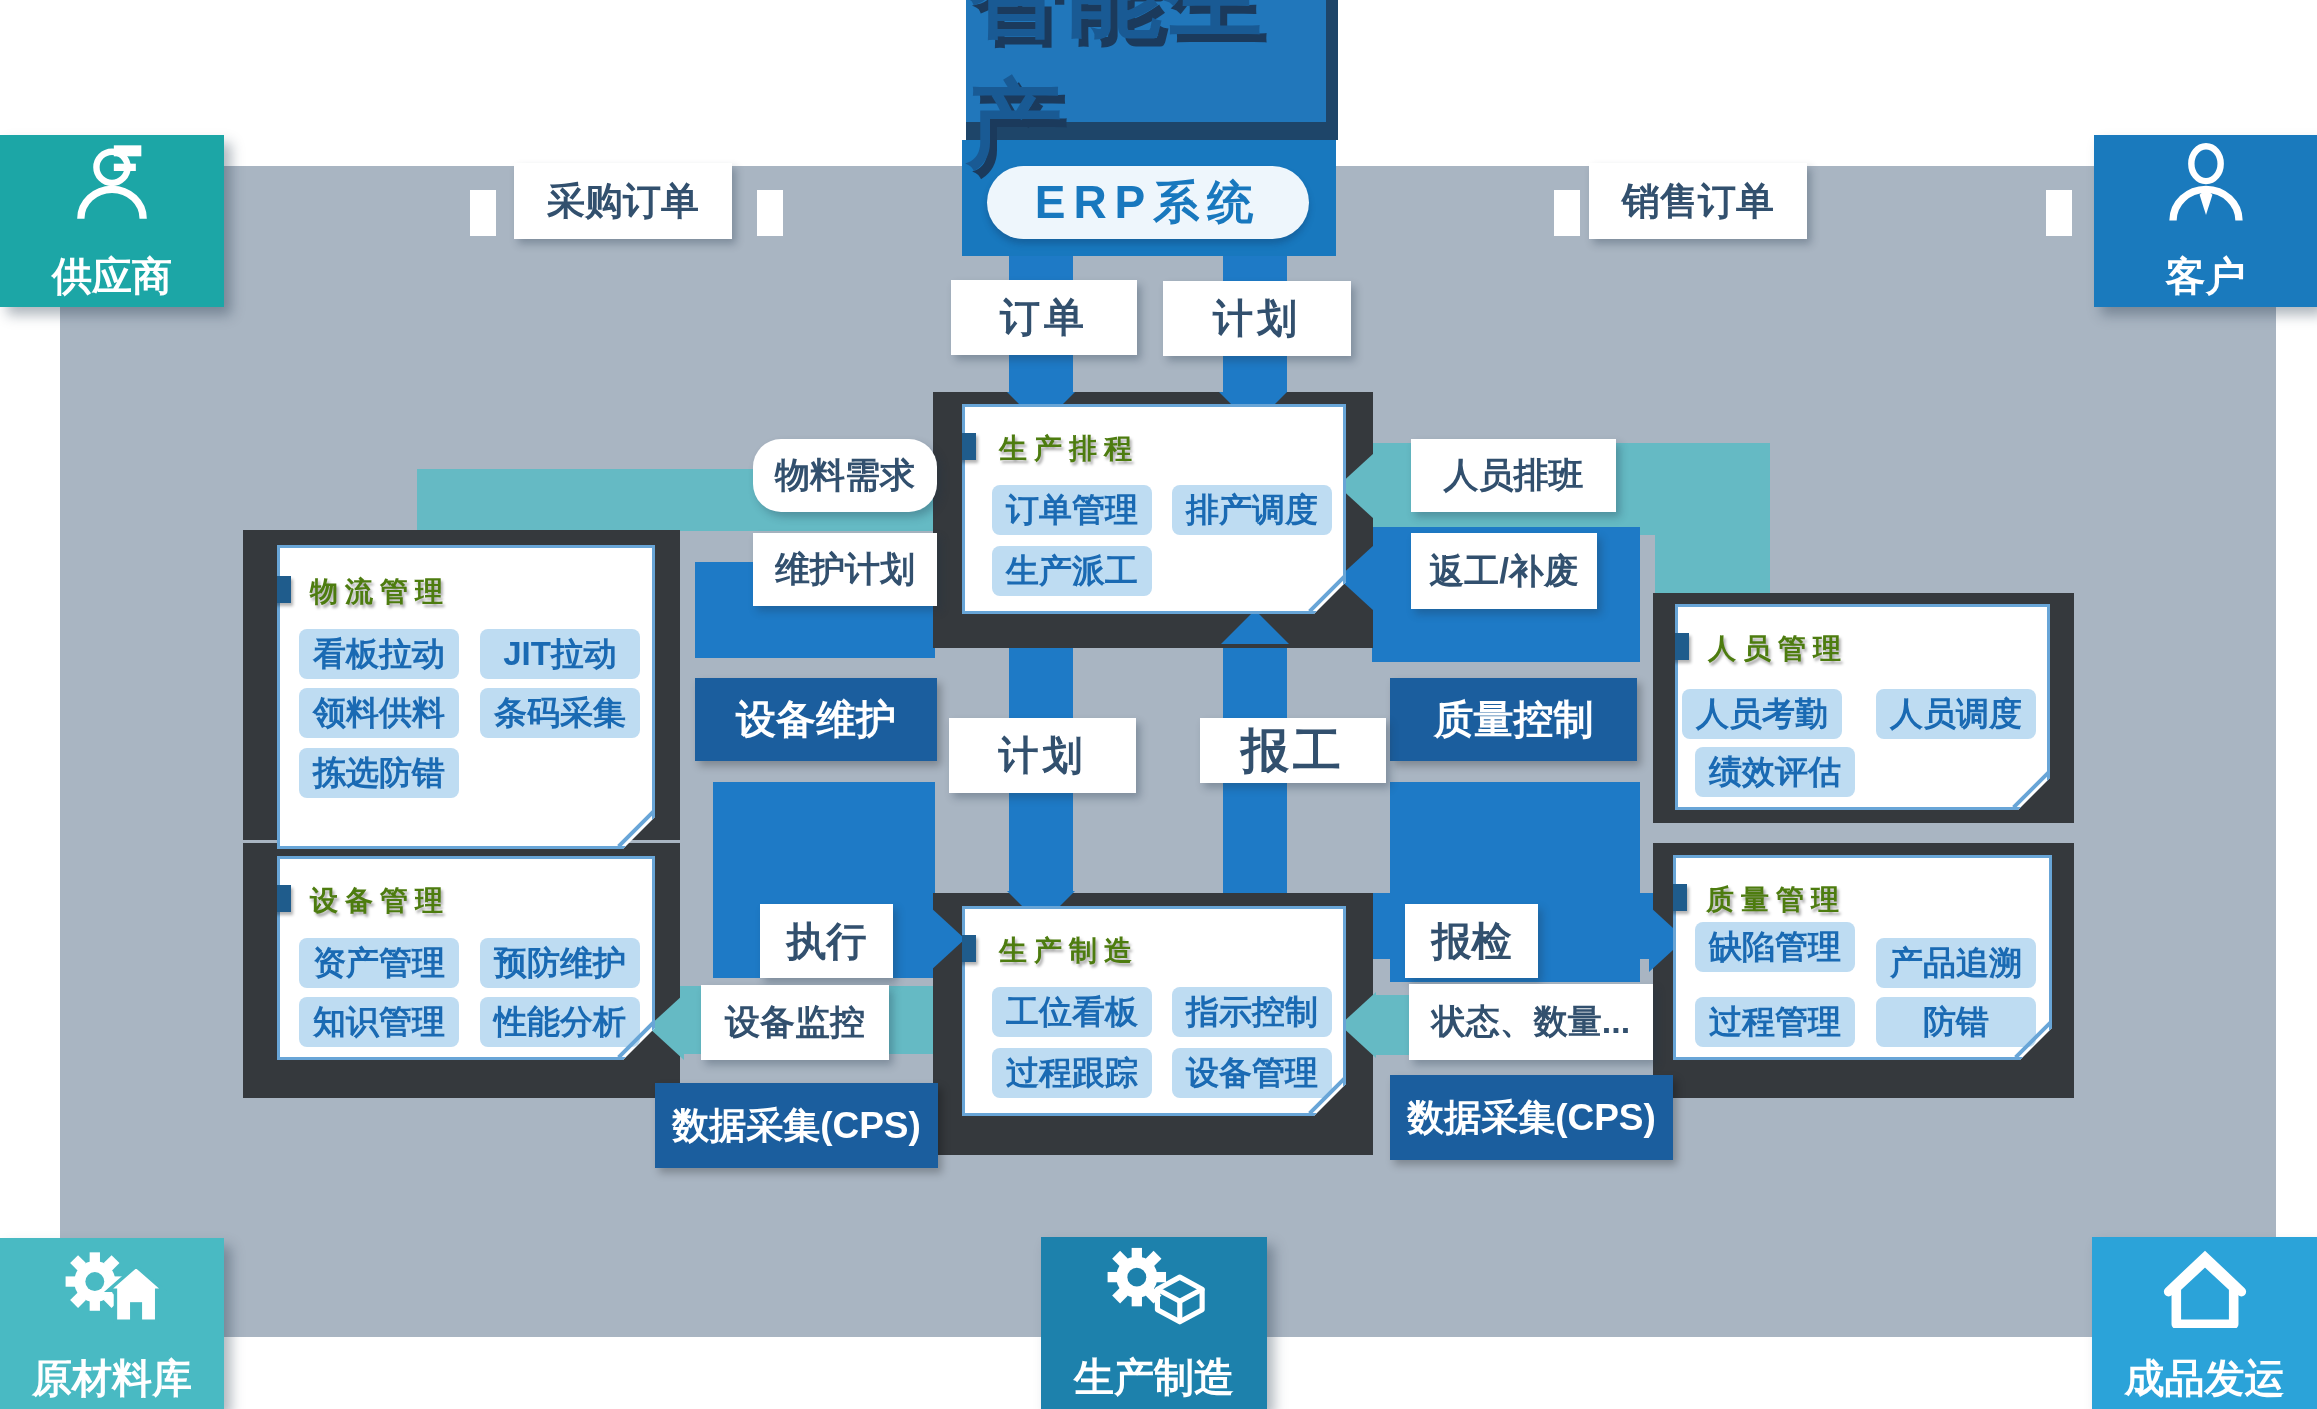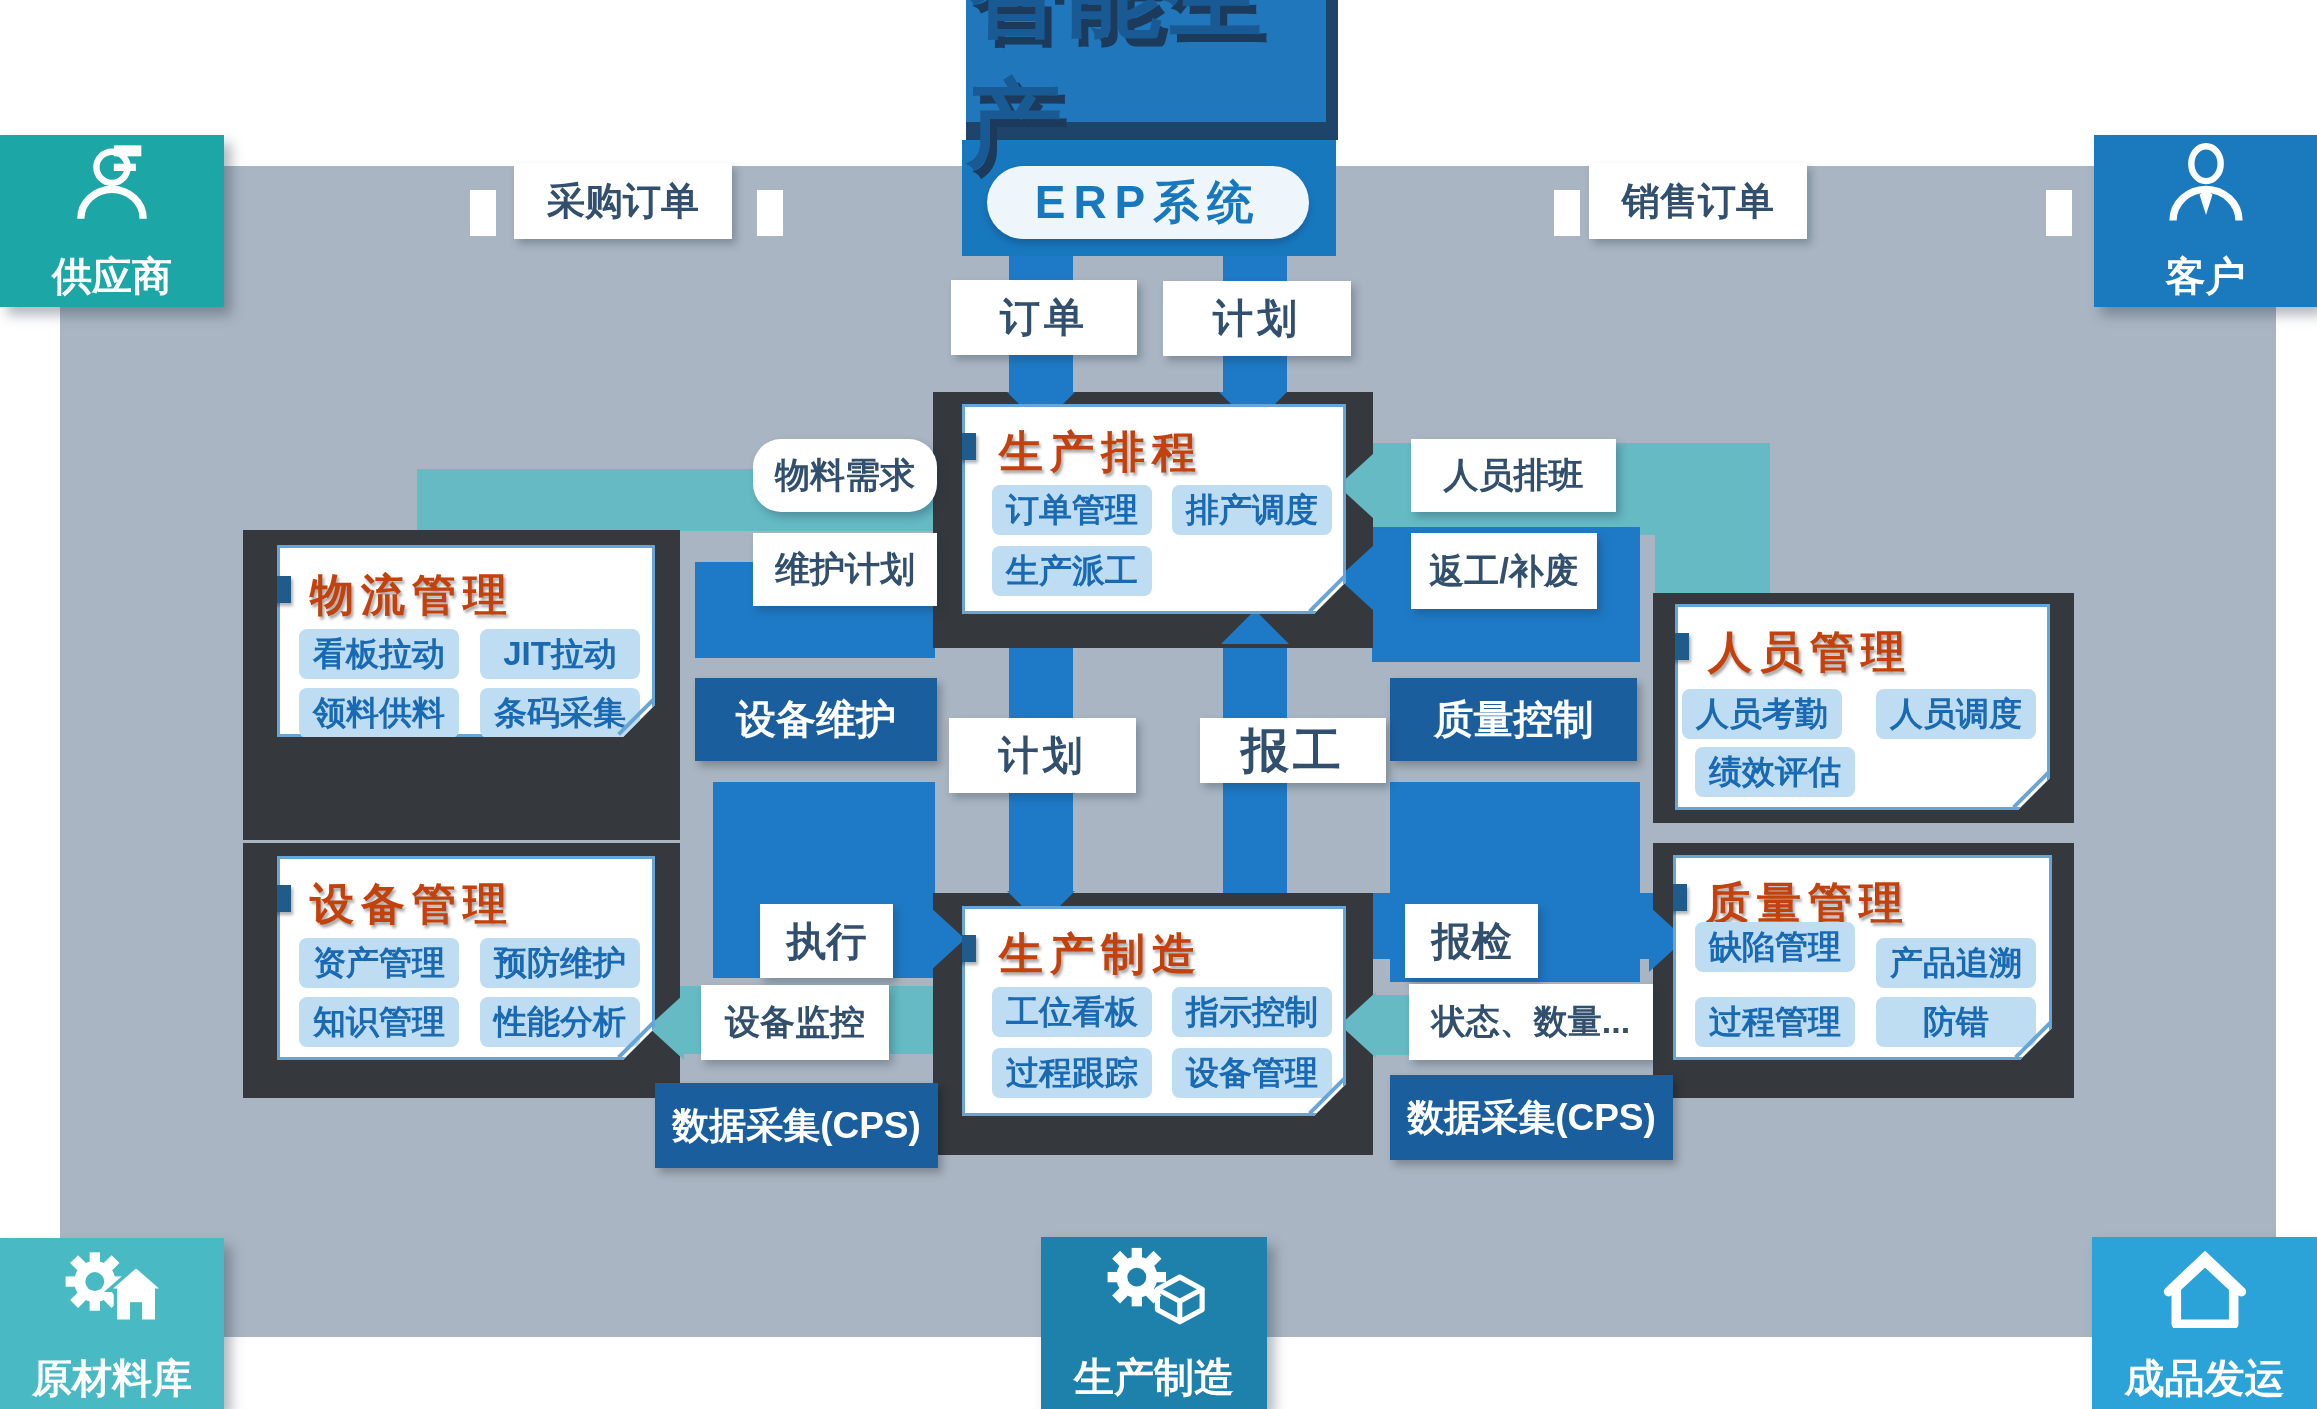--- a/index.html
+++ b/index.html
@@ -22,22 +22,22 @@
                      right: -11px; bottom: 16px; transform: rotate(-45deg); }
 
   .label { background: #ffffff; color: #32506e; font-weight: bold; display: flex;
            align-items: center; justify-content: center; z-index: 5;
            box-shadow: 4px 5px 8px rgba(30,50,70,.30); }
 
   .chip { position: absolute; background: #bedcf2; color: #1a6ab3; border-radius: 8px;
           font-weight: bold; font-size: 33px; display: flex; align-items: center;
           justify-content: center; width: 160px; height: 50px; }
 
-  .mtitle { position: absolute; font-size: 44px; font-weight: bold; color: #c2410c;
-            letter-spacing: 7px; text-shadow: 2px 3px 3px rgba(0,0,0,.35); white-space: nowrap; }
+  .mtitle { position: absolute; font-size: 28px; font-weight: bold; color: #4d7c0f;
+            letter-spacing: 7px; text-shadow: 2px 3px 3px rgba(0,0,0,.35); white-space: nowrap; margin-top: 7px; }
   .bullet { position: absolute; width: 27px; height: 27px; background: #1f5c8c;
             box-shadow: 2px 3px 3px rgba(0,0,0,.3); }
 
   .arr { width: 0; height: 0; z-index: 3; }
   .arr-down  { border-left: 34px solid transparent; border-right: 34px solid transparent; border-top: 34px solid #1e7ac6; }
   .arr-up    { border-left: 34px solid transparent; border-right: 34px solid transparent; border-bottom: 34px solid #1e7ac6; }
   .arr-right-blue { border-top: 33px solid transparent; border-bottom: 33px solid transparent; border-left: 36px solid #1e7ac6; }
   .arr-left-teal  { border-top: 33px solid transparent; border-bottom: 33px solid transparent; border-right: 36px solid #65bac4; }
   .arr-left-blue  { border-top: 33px solid transparent; border-bottom: 33px solid transparent; border-right: 36px solid #1e7ac6; }
 
@@ -138,21 +138,21 @@
 
   <div class="abs label" style="left:760px; top:904px; width:133px; height:74px; font-size:40px;">执行</div>
   <div class="abs label" style="left:701px; top:985px; width:188px; height:75px; font-size:35px;">设备监控</div>
   <div class="abs navybox" style="left:655px; top:1083px; width:283px; height:85px; font-size:37px;">数据采集(CPS)</div>
 
   <div class="abs label" style="left:1405px; top:904px; width:133px; height:74px; font-size:40px;">报检</div>
   <div class="abs label" style="left:1409px; top:984px; width:244px; height:76px; font-size:34px;">状态、数量...</div>
   <div class="abs navybox" style="left:1390px; top:1075px; width:283px; height:85px; font-size:37px;">数据采集(CPS)</div>
 
   <div class="abs frame" style="left:243px; top:530px; width:437px; height:310px;"></div>
-  <div class="abs whitebox" style="left:277px; top:545px; width:378px; height:192px;">
+  <div class="abs whitebox" style="left:277px; top:545px; width:378px; height:304px;">
     <span class="bullet" style="left:-16px; top:28px;"></span>
     <div class="mtitle" style="left:30px; top:18px;">物流管理</div>
     <div class="chip" style="left:19px; top:81px;">看板拉动</div>
     <div class="chip" style="left:200px; top:81px;">JIT拉动</div>
     <div class="chip" style="left:19px; top:140px;">领料供料</div>
     <div class="chip" style="left:200px; top:140px;">条码采集</div>
     <div class="chip" style="left:19px; top:200px;">拣选防错</div>
   </div>
 
   <div class="abs frame" style="left:243px; top:843px; width:437px; height:255px;"></div>

